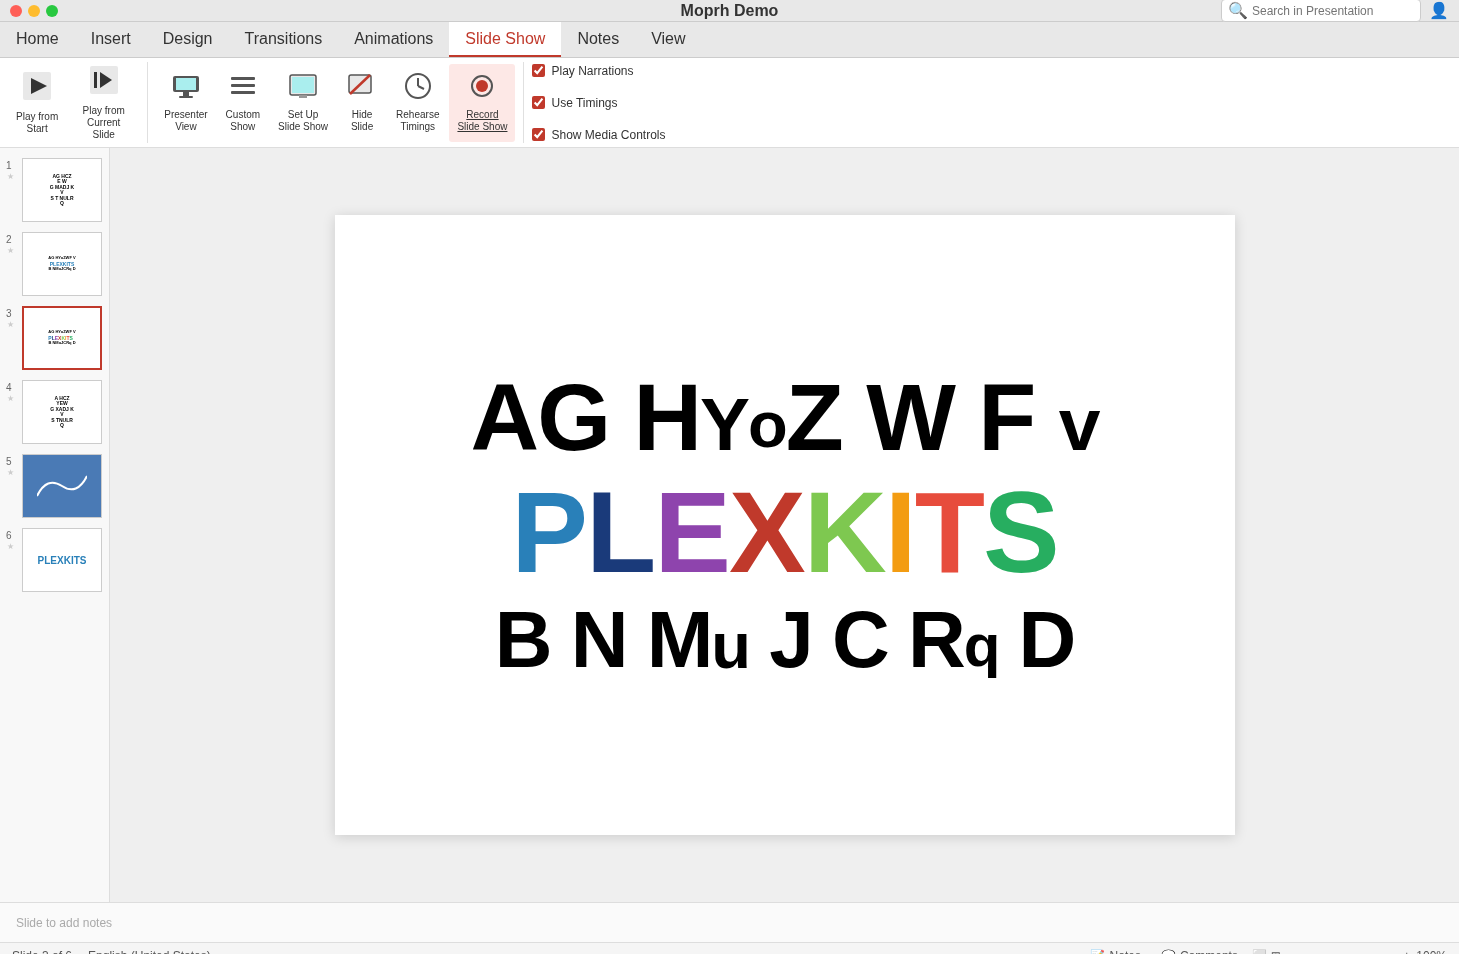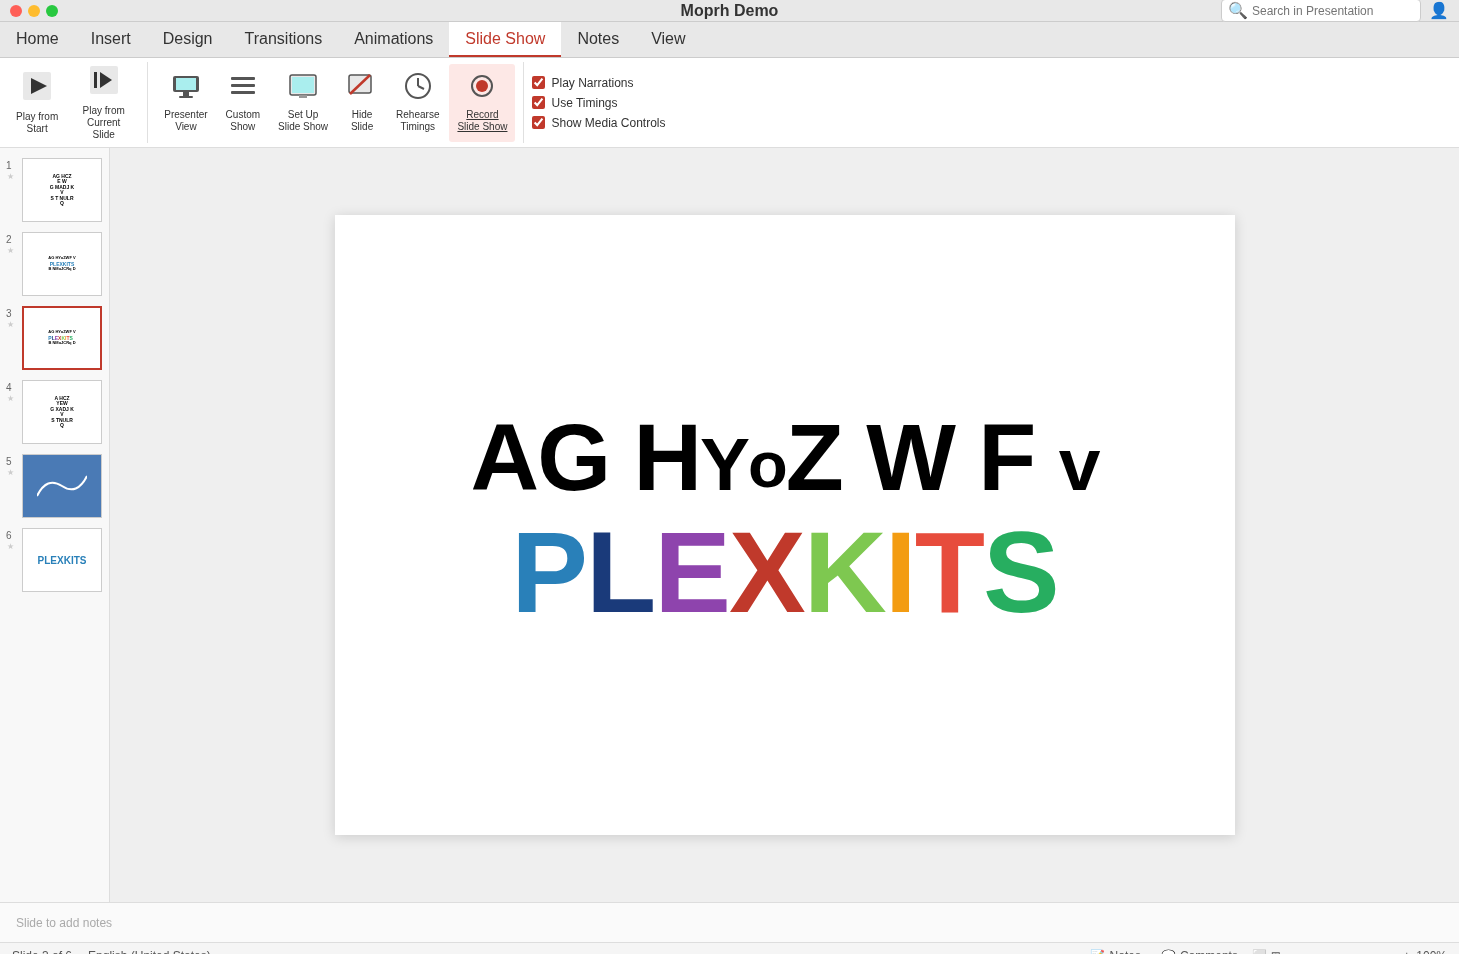--- a/index.html
+++ b/index.html
@@ -46,21 +46,21 @@
       border-right: 1px solid #e0e0e0; gap: 2px;
     }
     .ribbon-btn {
       display: flex; flex-direction: column; align-items: center; justify-content: center;
       padding: 4px 8px; cursor: pointer; border-radius: 3px; min-width: 48px;
       gap: 4px; font-size: 10px; color: #333; text-align: center; height: 78px;
     }
     .ribbon-btn .icon { font-size: 28px; line-height: 1; }
     .ribbon-btn .label { font-size: 10px; text-align: center; line-height: 1.2; max-width: 55px; }
     .ribbon-checkgroup {
-      display: flex; flex-direction: column; justify-content: center; gap: 6px; padding: 0 8px;
+      display: flex; flex-direction: column; justify-content: center; gap: 18px; padding: 0 8px;
     }
     .ribbon-check {
       display: flex; align-items: center; gap: 6px; font-size: 12px; color: #333; cursor: pointer;
     }
     .ribbon-check input[type=checkbox] { accent-color: #c0392b; width: 13px; height: 13px; }
 
     
     .ribbon-btn.active-btn { background: #fde8e6; text-decoration: underline; }
 
     
@@ -387,20 +387,23 @@
         <span class="lP">P</span>
           <span class="lL">L</span>
           <span class="lE">E</span>
           <span class="lX">X</span>
           <span class="lK">K</span>
           <span class="lI">I</span>
           <span class="lT">T</span>
           <span class="lS">S</span>
       </div>
 
+      <div class="slide-line3">
+        B N M<span style="font-size:65px;vertical-align:middle;">u</span> J C R<span style="font-size:60px;vertical-align:middle;">q</span> D
+      </div>
     </div>
   </div>
 </div>
 
 <div id="notes-area">
   <span>Slide to add notes</span>
 </div>
 
 <div id="statusbar">
   <div class="statusbar-left">

